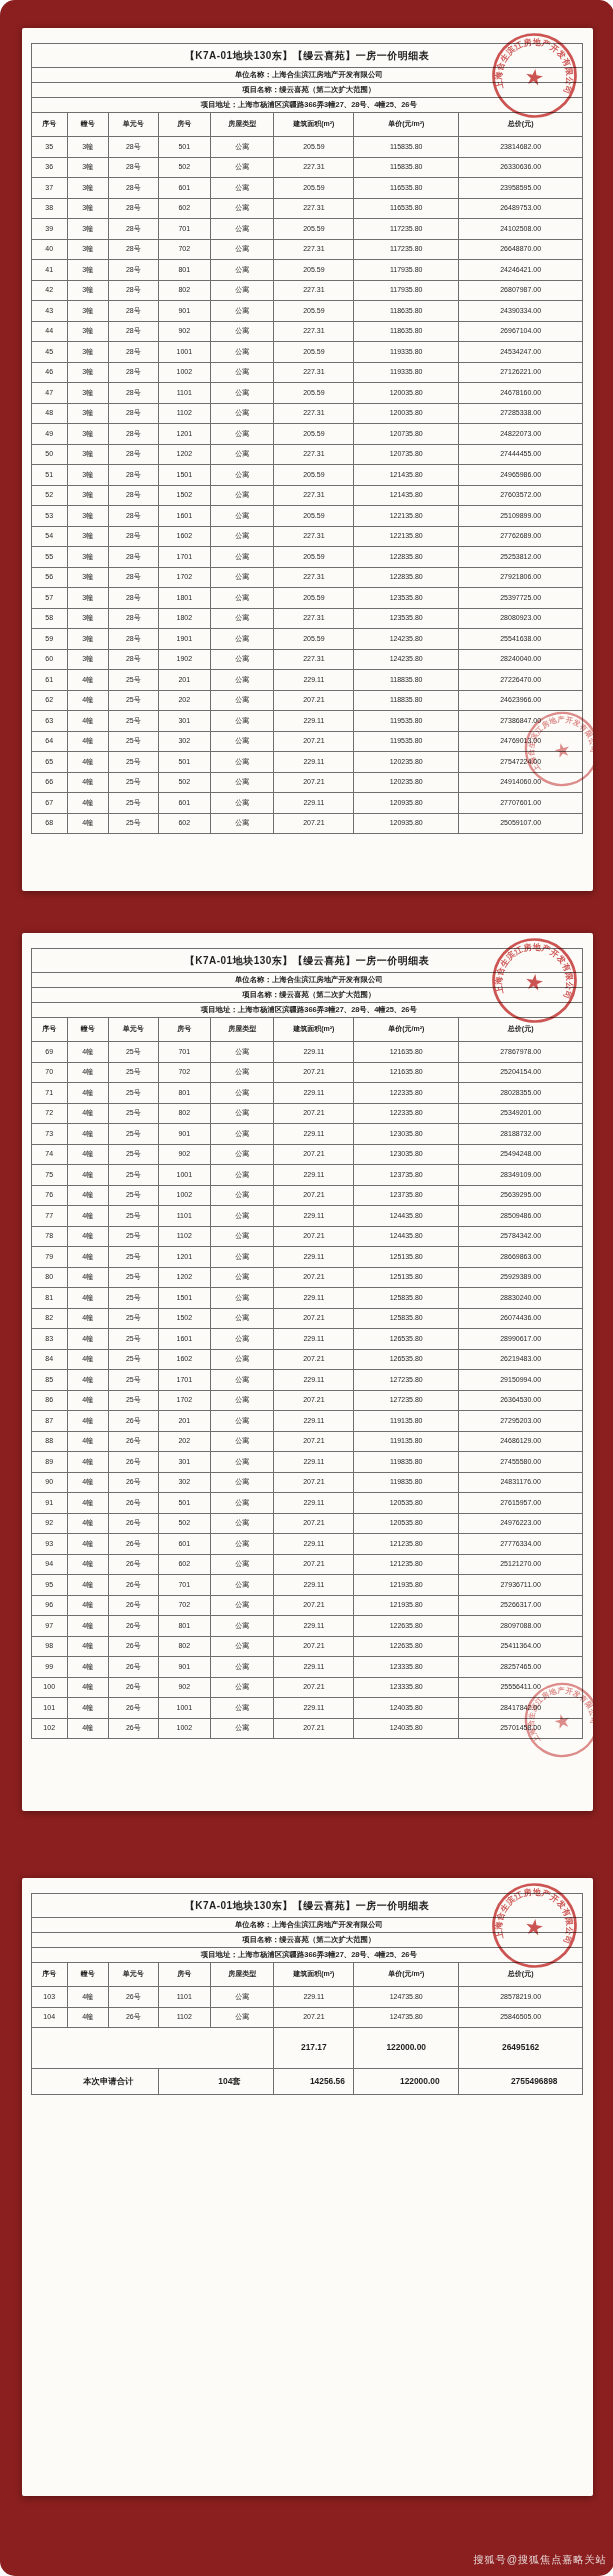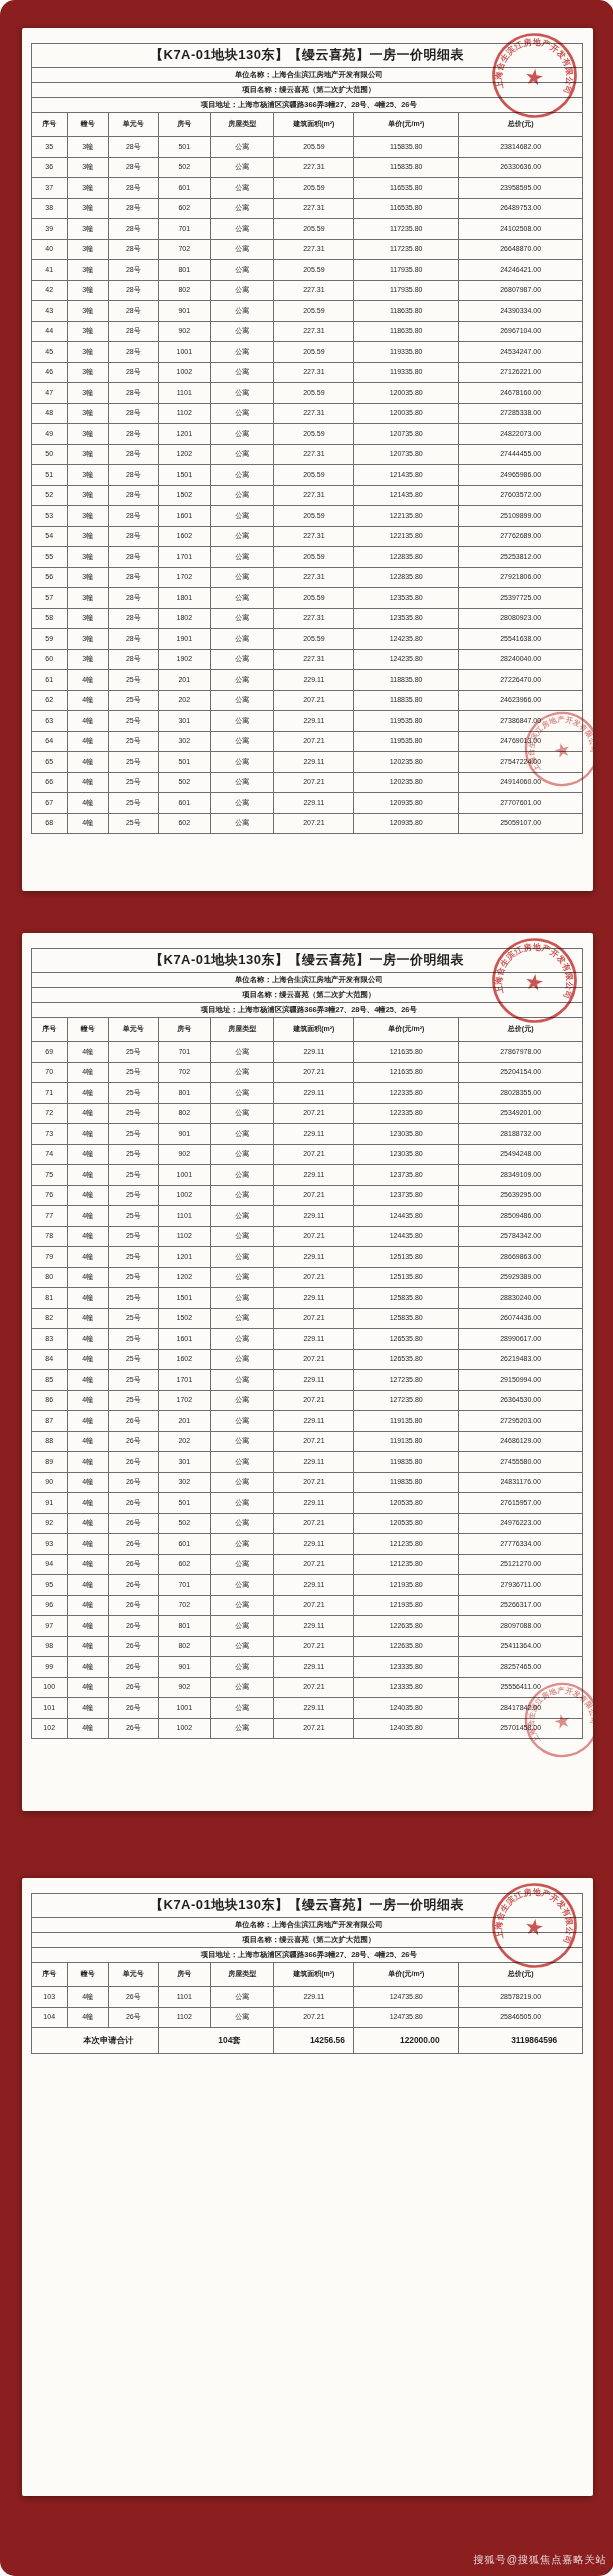--- a/index.html
+++ b/index.html
@@ -49,21 +49,21 @@
     border:0.6px solid #6e6e6e;
     text-align:center;
     vertical-align:middle;
     font-size:7px;
     line-height:1.15;
     padding:0 0.9px;
     overflow:hidden;
     word-break:break-all;
   }
   tr.t-title th{
-    font-size:13px;
+    font-size:10px;
     font-weight:bold;
     height:24px;
     letter-spacing:0.5px;
   }
   tr.t-meta th{
     font-size:7.4px;
     font-weight:600;
     text-align:center;
     padding-left:4.6px;
     height:15px;
@@ -962,26 +962,32 @@
             <td>4幢</td>
             <td>26号</td>
             <td>1102</td>
             <td>公寓</td>
             <td>207.21</td>
             <td>124735.80</td>
             <td>25846505.00</td>
           </tr>
         </tbody>
       <tbody class="summary">
+        <tr class="avg-row">
+          <td colspan="5"></td>
+          <td>217.17</td>
+          <td>122000.00</td>
+          <td>26495162</td>
+        </tr>
         <tr class="total-row">
           <td colspan="3">本次申请合计</td>
           <td colspan="2">104套</td>
           <td>14256.56</td>
           <td>122000.00</td>
-          <td>3119864596</td>
+          <td>2755496898</td>
         </tr>
       </tbody>
     </table>
   </div>
 
   <div class="watermark">搜狐号@搜狐焦点嘉略关站</div>
 </div>
 
 
 </body></html>

